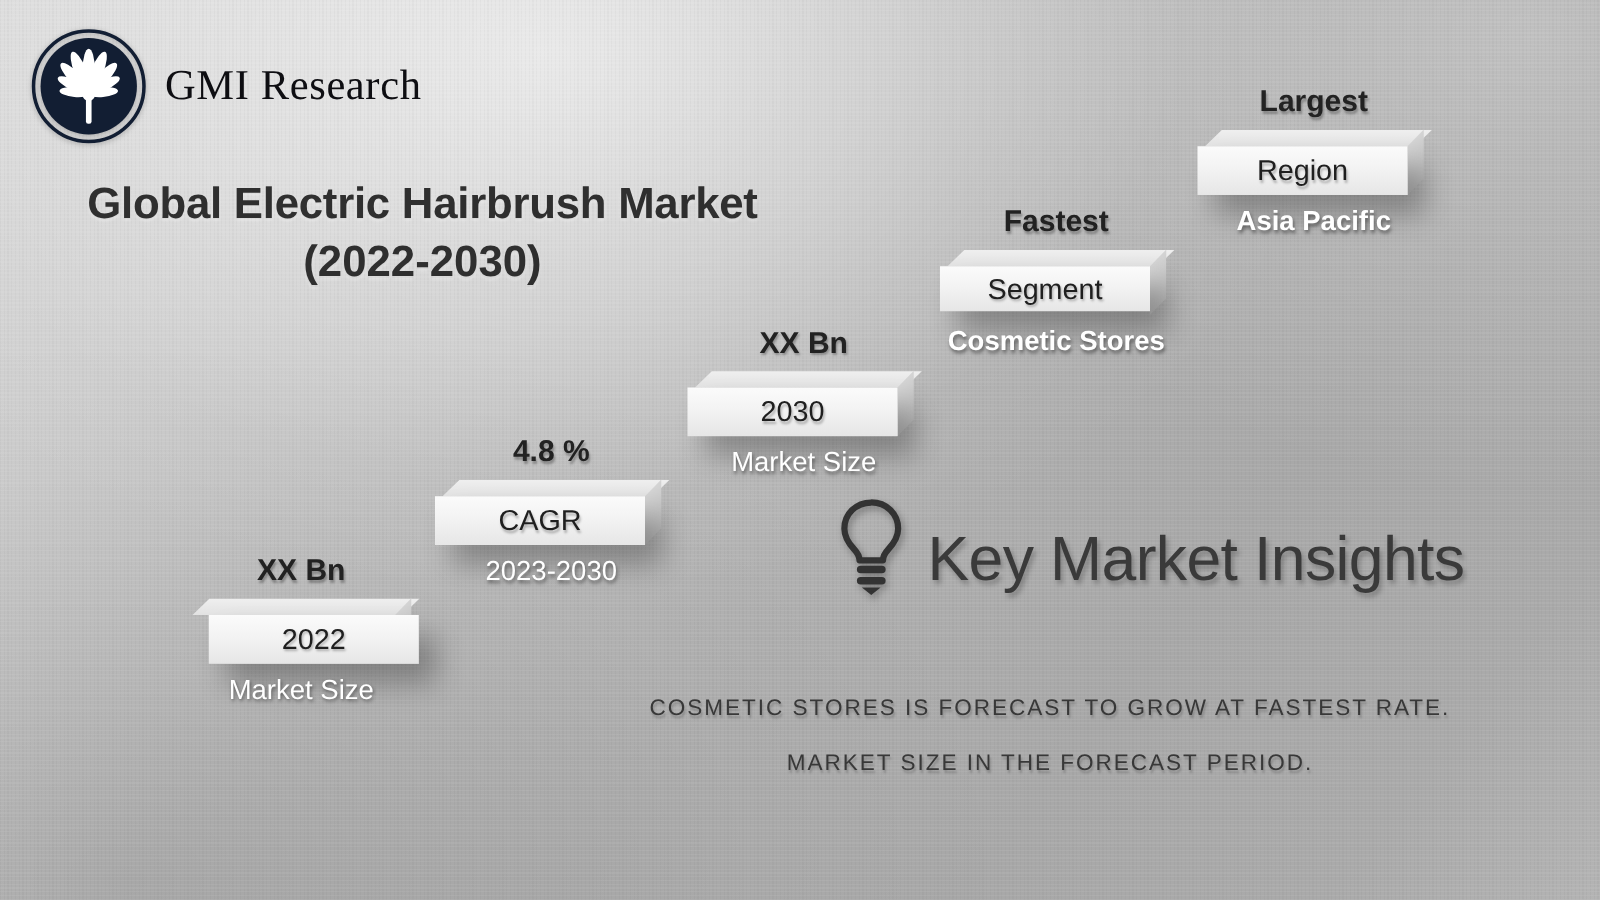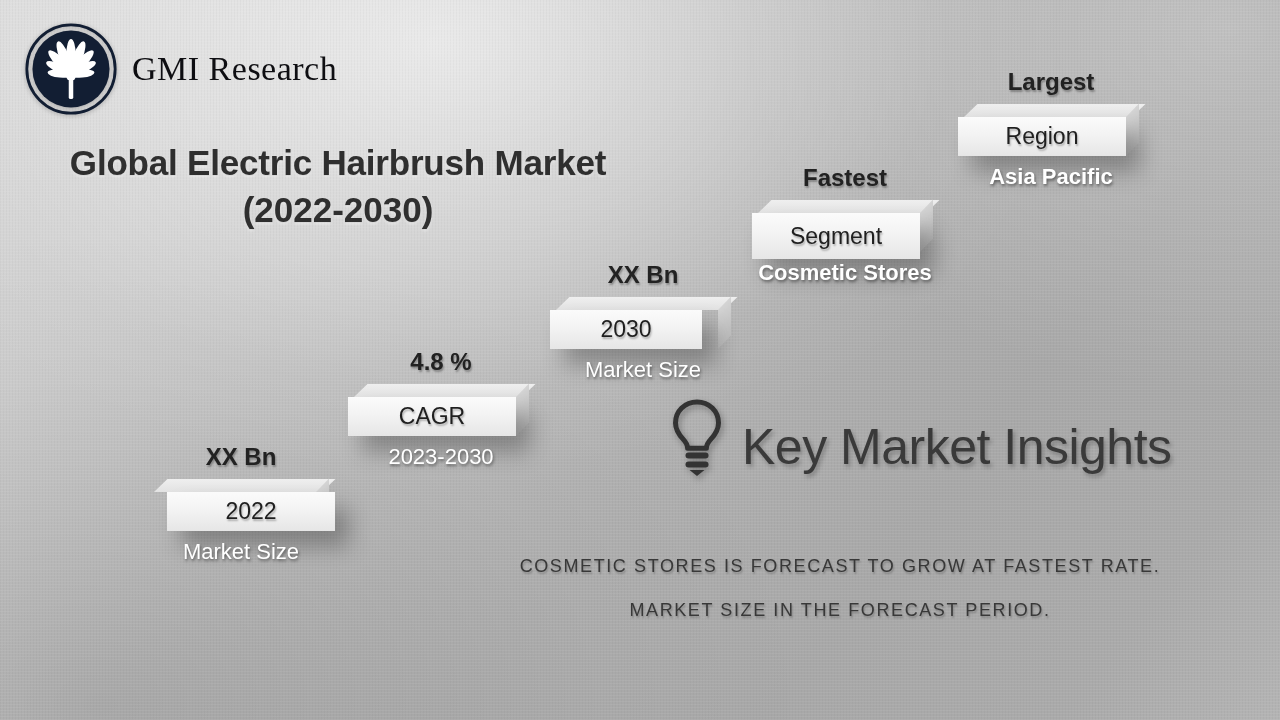--- a/index.html
+++ b/index.html
@@ -232,33 +232,33 @@
       </div>
     </div>
     <div class="step-bottom-label" style="top:96px;">2023-2030</div>
   </div>
 
   <div class="step" style="left:550px; top:261px; width:186px;">
     <div class="step-top-label" style="top:0;">XX Bn</div>
     <div class="slab" style="top:36px; width:186px; height:52px;">
       <div class="slab-top" style="width:168px;"></div>
       <div class="slab-side" style="left:168px; height:39px;"></div>
-      <div class="slab-front" style="width:152px; height:39px;">
+      <div class="slab-front" style="width:168px; height:39px;">
         <span class="slab-front-text">2030</span>
       </div>
     </div>
     <div class="step-bottom-label" style="top:96px;">Market Size</div>
   </div>
 
   <div class="step" style="left:752px; top:164px; width:186px;">
     <div class="step-top-label" style="top:0;">Fastest</div>
     <div class="slab" style="top:36px; width:186px; height:52px;">
       <div class="slab-top" style="width:168px;"></div>
       <div class="slab-side" style="left:168px; height:39px;"></div>
-      <div class="slab-front" style="width:168px; height:46px;">
+      <div class="slab-front" style="width:168px; height:36px;">
         <span class="slab-front-text">Segment</span>
       </div>
     </div>
     <div class="step-bottom-label bold-bottom" style="top:96px;">Cosmetic Stores</div>
   </div>
 
   <div class="step" style="left:958px; top:68px; width:186px;">
     <div class="step-top-label" style="top:0;">Largest</div>
     <div class="slab" style="top:36px; width:186px; height:52px;">
       <div class="slab-top" style="width:168px;"></div>

